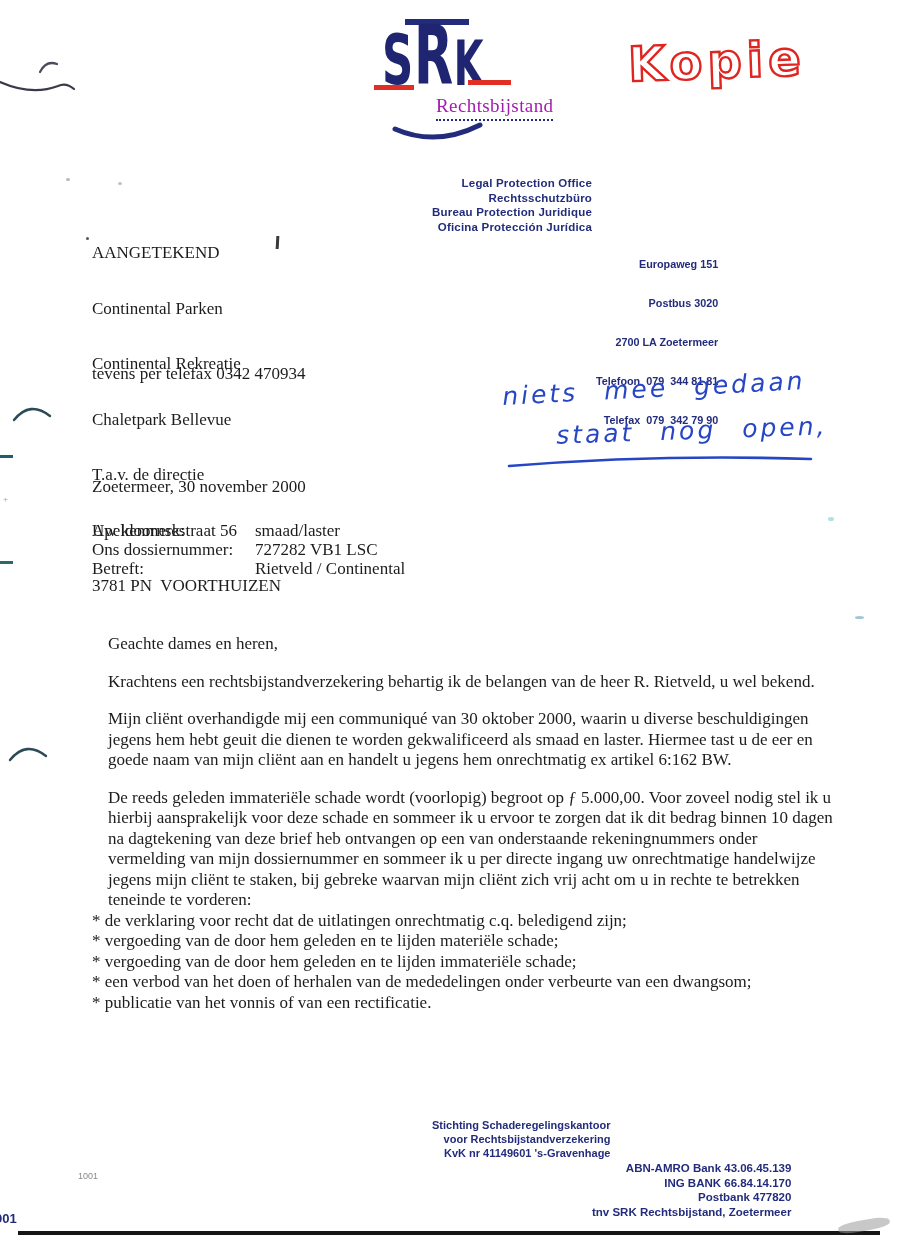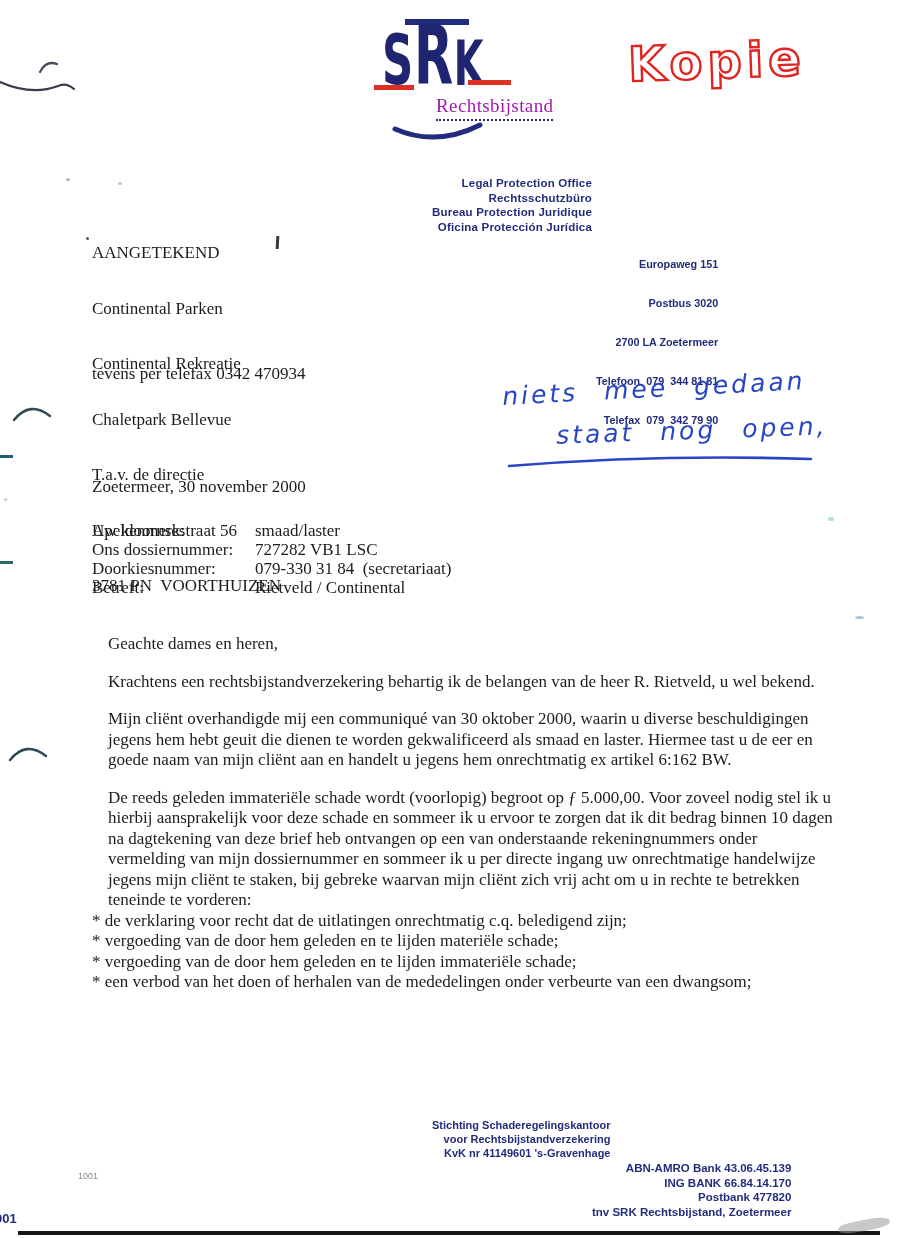--- a/index.html
+++ b/index.html
@@ -110,34 +110,34 @@
   <div class="abs hand hand1">niets mee gedaan</div>
   <div class="abs hand hand2">staat nog open,</div>
   <svg class="abs" style="left:505px;top:450px;" width="312" height="24">
     <path d="M4,16 Q155,4 306,9" fill="none" stroke="#2746c4" stroke-width="2.6" stroke-linecap="round"></path>
   </svg>
 
   <div class="abs citydate">Zoetermeer, 30 november 2000</div>
   <div class="abs fields">
     <div><span class="lbl">Uw kenmerk:</span><span class="val">smaad/laster</span></div>
     <div><span class="lbl">Ons dossiernummer:</span><span class="val">727282 VB1 LSC</span></div>
-    <div><span class="lbl">Doorkiesnummer:</span><span class="val">079-330 31 84  (secretariaat)</span></div>
     <div><span class="lbl">Betreft:</span><span class="val">Rietveld / Continental</span></div>
   </div>
 
   <div class="abs bodytext">
     <p>Geachte dames en heren,</p>
     <p>Krachtens een rechtsbijstandverzekering behartig ik de belangen van de heer R. Rietveld, u wel bekend.</p>
     <p>Mijn cliënt overhandigde mij een communiqué van 30 oktober 2000, waarin u diverse beschuldigingen jegens hem hebt geuit die dienen te worden gekwalificeerd als smaad en laster. Hiermee tast u de eer en goede naam van mijn cliënt aan en handelt u jegens hem onrechtmatig ex artikel 6:162 BW.</p>
     <p style="margin-bottom:0;">De reeds geleden immateriële schade wordt (voorlopig) begroot op ƒ 5.000,00. Voor zoveel nodig stel ik u hierbij aansprakelijk voor deze schade en sommeer ik u ervoor te zorgen dat ik dit bedrag binnen 10 dagen na dagtekening van deze brief heb ontvangen op een van onderstaande rekeningnummers onder vermelding van mijn dossiernummer en sommeer ik u per directe ingang uw onrechtmatige handelwijze jegens mijn cliënt te staken, bij gebreke waarvan mijn cliënt zich vrij acht om u in rechte te betrekken teneinde te vorderen:</p>
     <div class="demands">
       <div>* de verklaring voor recht dat de uitlatingen onrechtmatig c.q. beledigend zijn;</div>
       <div>* vergoeding van de door hem geleden en te lijden materiële schade;</div>
       <div>* vergoeding van de door hem geleden en te lijden immateriële schade;</div>
       <div>* een verbod van het doen of herhalen van de mededelingen onder verbeurte van een dwangsom;</div>
+      <div>* publicatie van het vonnis of van een rectificatie.</div>
     </div>
   </div>
 
   <div class="abs foot-org sans navy">
     <div>Stichting Schaderegelingskantoor</div>
     <div>voor Rechtsbijstandverzekering</div>
     <div>KvK nr 41149601 's-Gravenhage</div>
   </div>
   <div class="abs foot-bank sans navy">
     <div>ABN-AMRO Bank 43.06.45.139</div>

